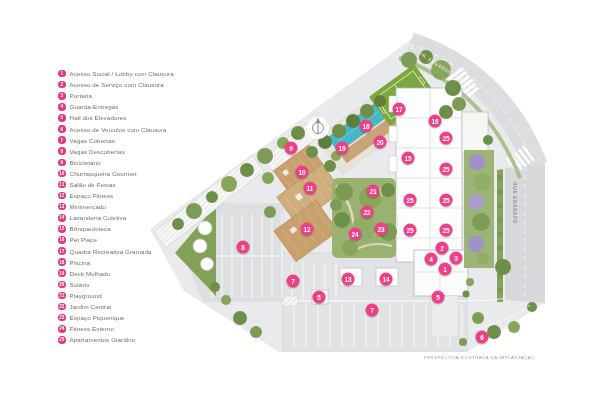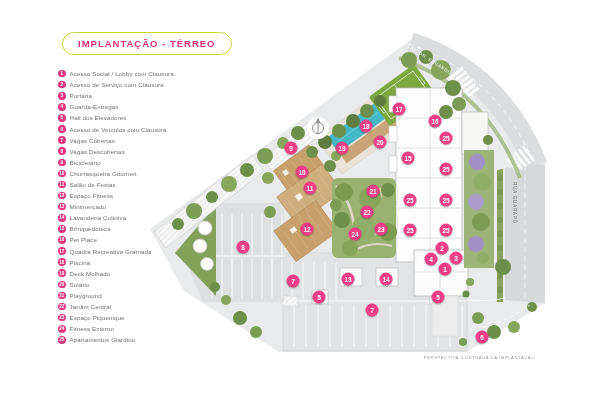--- a/index.html
+++ b/index.html
@@ -38,21 +38,20 @@
     transform:translate(-50%,-50%);
     box-shadow:0 1px 1.5px rgba(0,0,0,.28);
     z-index:5;
   }
 </style>
 </head>
 <body>
 
 <div class="stage">
 
-  <div class="title-pill">IMPLANTAÇÃO - TÉRREO</div>
 
   <div class="legend">
     <div class="legend-item">
         <span class="lnum">1</span>
         <span class="llabel">Acesso Social / Lobby com Clausura</span>
       </div>
       <div class="legend-item">
         <span class="lnum">2</span>
         <span class="llabel">Acesso de Serviço com Clausura</span>
       </div>

